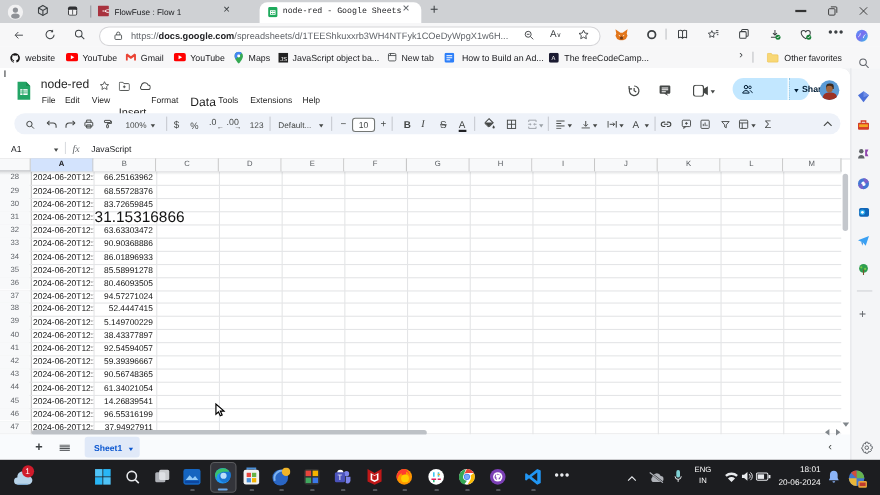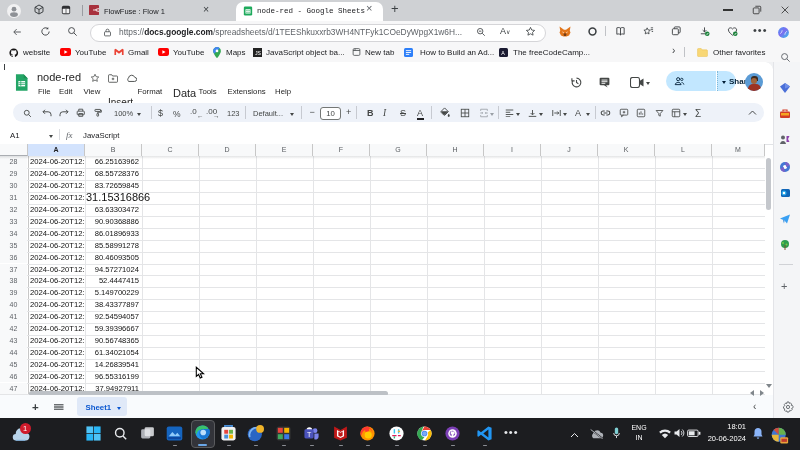--- a/index.html
+++ b/index.html
@@ -391,21 +391,21 @@
       <div class="a" style="left:0;top:12.300000000000006px;width:27px;height:11.9px;font-size:7px;color:#5f6368;text-align:center;line-height:11.9px;background:#f8f9fa;">29</div>
       <div class="a" style="left:30px;top:12.300000000000006px;width:55px;height:11.9px;font-size:7.7px;color:#111;line-height:11.9px;white-space:nowrap;overflow:hidden;">2024-06-20T12:25:43</div>
       <div class="a" style="left:86px;top:12.300000000000006px;width:53px;height:11.9px;font-size:7.6px;color:#111;line-height:11.9px;text-align:right;">68.55728376</div>
       <div class="a" style="left:0;top:36.10000000000001px;width:765px;height:1px;background:#e4e5e7;"></div>
       <div class="a" style="left:0;top:24.200000000000006px;width:27px;height:11.9px;font-size:7px;color:#5f6368;text-align:center;line-height:11.9px;background:#f8f9fa;">30</div>
       <div class="a" style="left:30px;top:24.200000000000006px;width:55px;height:11.9px;font-size:7.7px;color:#111;line-height:11.9px;white-space:nowrap;overflow:hidden;">2024-06-20T12:25:43</div>
       <div class="a" style="left:86px;top:24.200000000000006px;width:53px;height:11.9px;font-size:7.6px;color:#111;line-height:11.9px;text-align:right;">83.72659845</div>
       <div class="a" style="left:0;top:48.00000000000001px;width:765px;height:1px;background:#e4e5e7;"></div>
       <div class="a" style="left:0;top:36.10000000000001px;width:27px;height:11.9px;font-size:7px;color:#5f6368;text-align:center;line-height:11.9px;background:#f8f9fa;">31</div>
       <div class="a" style="left:30px;top:36.10000000000001px;width:55px;height:11.9px;font-size:7.7px;color:#111;line-height:11.9px;white-space:nowrap;overflow:hidden;">2024-06-20T12:25:43</div>
-      <div class="a" style="left:86px;top:36.10000000000001px;width:53px;height:11.9px;font-size:11px;color:#111;line-height:11.9px;text-align:center;">31.15316866</div>
+      <div class="a" style="left:86px;top:36.10000000000001px;width:53px;height:11.9px;font-size:14px;color:#111;line-height:11.9px;text-align:center;">31.15316866</div>
       <div class="a" style="left:0;top:59.900000000000006px;width:765px;height:1px;background:#e4e5e7;"></div>
       <div class="a" style="left:0;top:48.00000000000001px;width:27px;height:11.9px;font-size:7px;color:#5f6368;text-align:center;line-height:11.9px;background:#f8f9fa;">32</div>
       <div class="a" style="left:30px;top:48.00000000000001px;width:55px;height:11.9px;font-size:7.7px;color:#111;line-height:11.9px;white-space:nowrap;overflow:hidden;">2024-06-20T12:25:43</div>
       <div class="a" style="left:86px;top:48.00000000000001px;width:53px;height:11.9px;font-size:7.6px;color:#111;line-height:11.9px;text-align:right;">63.63303472</div>
       <div class="a" style="left:0;top:71.80000000000001px;width:765px;height:1px;background:#e4e5e7;"></div>
       <div class="a" style="left:0;top:59.900000000000006px;width:27px;height:11.9px;font-size:7px;color:#5f6368;text-align:center;line-height:11.9px;background:#f8f9fa;">33</div>
       <div class="a" style="left:30px;top:59.900000000000006px;width:55px;height:11.9px;font-size:7.7px;color:#111;line-height:11.9px;white-space:nowrap;overflow:hidden;">2024-06-20T12:25:43</div>
       <div class="a" style="left:86px;top:59.900000000000006px;width:53px;height:11.9px;font-size:7.6px;color:#111;line-height:11.9px;text-align:right;">90.90368886</div>
       <div class="a" style="left:0;top:83.70000000000002px;width:765px;height:1px;background:#e4e5e7;"></div>
       <div class="a" style="left:0;top:71.80000000000001px;width:27px;height:11.9px;font-size:7px;color:#5f6368;text-align:center;line-height:11.9px;background:#f8f9fa;">34</div>

